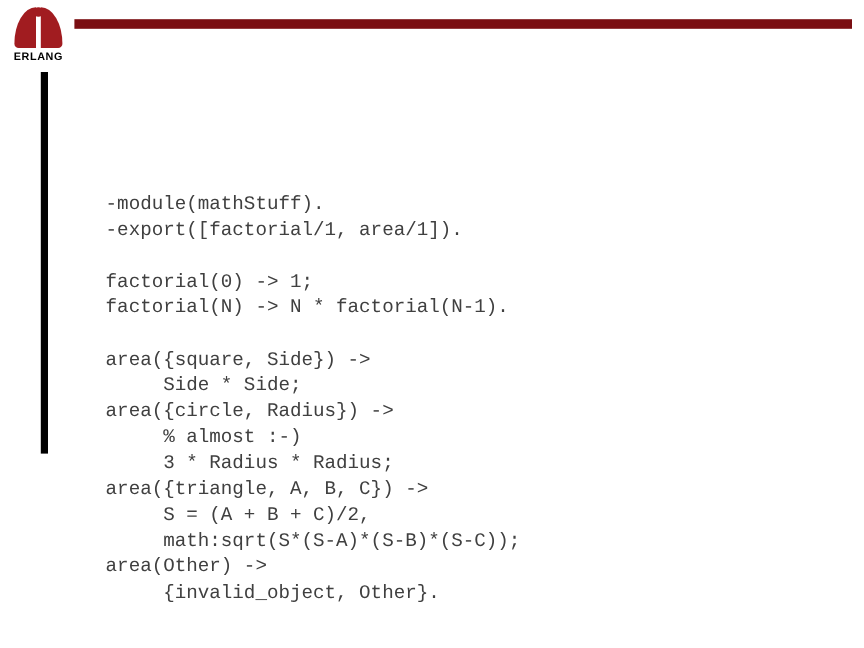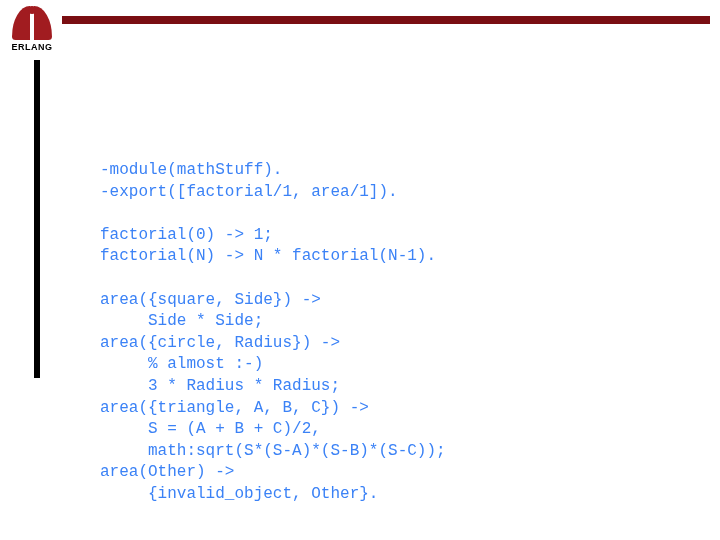--- a/index.html
+++ b/index.html
@@ -85,27 +85,27 @@
     top: 70px;
     left: 0;
     right: 0;
     text-align: center;
     font-size: 42px;
     color: #000;
   }
   .code {
     position: absolute;
     top: 160px;
-    left: 100px;
+    left: 88px;
     right: 30px;
     font-family: "Courier New", Courier, monospace;
     font-size: 16px;
     line-height: 1.35;
     white-space: pre;
-    color: #3b82f6;
+    color: #404040;
   }
 </style>
 </head>
 <body>
 
 <div class="slide">
 
   <div class="logo">
     <div class="logo-shape">
       <div class="arc-left"></div>

